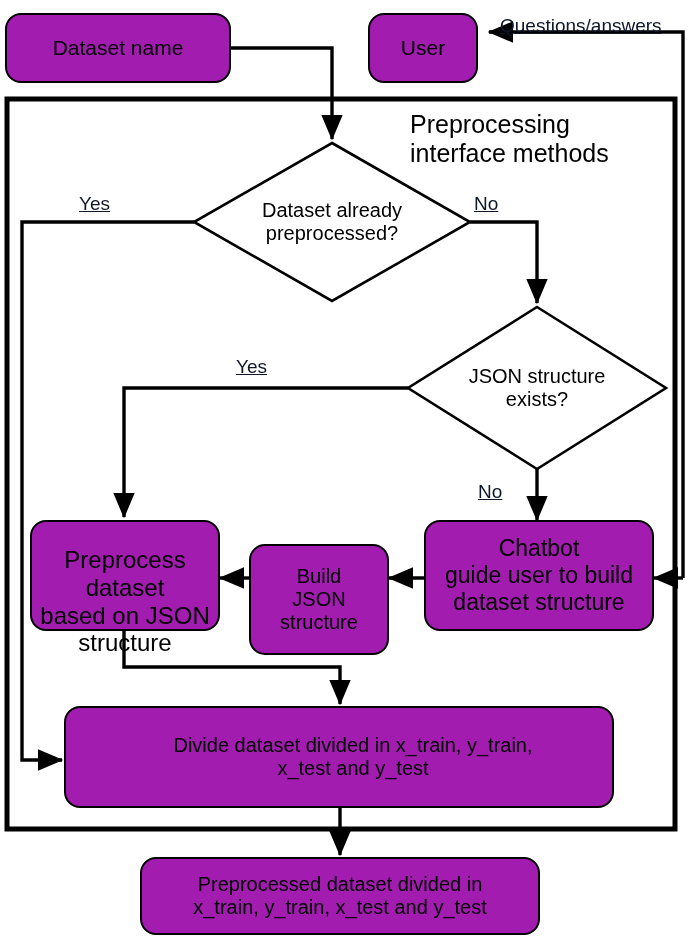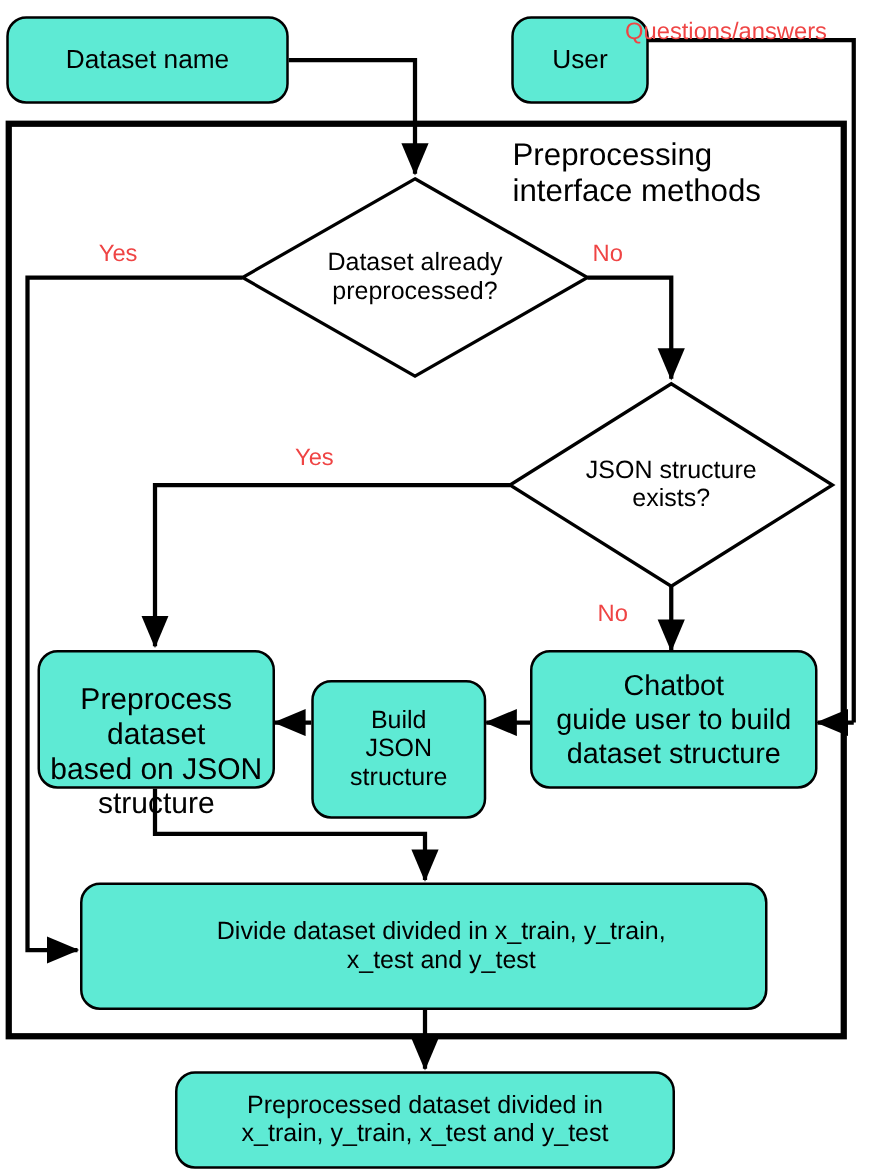--- a/index.html
+++ b/index.html
@@ -30,28 +30,29 @@
     align-items: center;
     justify-content: center;
     text-align: center;
     box-sizing: border-box;
     line-height: 1.16;
     white-space: pre;
   }
   .rounded {
     border: 2.6px solid #000;
     border-radius: 16px;
-    background: #5eead4;
+    background: #a21caf;
   }
   .edge-label {
     position: absolute;
     font-size: 19px;
     line-height: 1;
     white-space: pre;
-    color: #ef4444;
+    color: #0f172a;
+    text-decoration: underline;
   }
   .group-title {
     position: absolute;
     line-height: 1.16;
     font-size: 25px;
     white-space: pre;
   }
   .overflow-text {
     position: absolute;
     display: flex;
@@ -99,21 +100,21 @@
 
     <path d="M249,578 L220,578" fill="none" stroke="#000" stroke-width="3.4" marker-end="url(#arrow)"></path>
 
     <path d="M124,631 L124,667 L340,667 L340,704" fill="none" stroke="#000" stroke-width="3.4" marker-end="url(#arrow)"></path>
 
     <path d="M340,808 L340,855" fill="none" stroke="#000" stroke-width="3.4" marker-end="url(#arrow)"></path>
   </svg>
 
   <div class="node rounded" style="left:5px; top:13px; width:226px; height:70px; font-size:21px;">Dataset name</div>
 
-  <div class="node rounded" style="left:368px; top:13px; width:110px; height:70px; font-size:21px;margin-left:41px;">User</div>
+  <div class="node rounded" style="left:368px; top:13px; width:110px; height:70px; font-size:21px;">User</div>
 
   <div class="node rounded" style="left:30px; top:520px; width:190px; height:111px; font-size:20px;"></div>
   <div class="overflow-text" style="left:16px; top:546px; width:218px; height:111px; font-size:24px;">Preprocess
 dataset
 based on JSON
 structure</div>
 
   <div class="node rounded" style="left:249px; top:520px; width:140px; height:111px; font-size:20px;margin-top:24px;">Build
 JSON
 structure</div>

